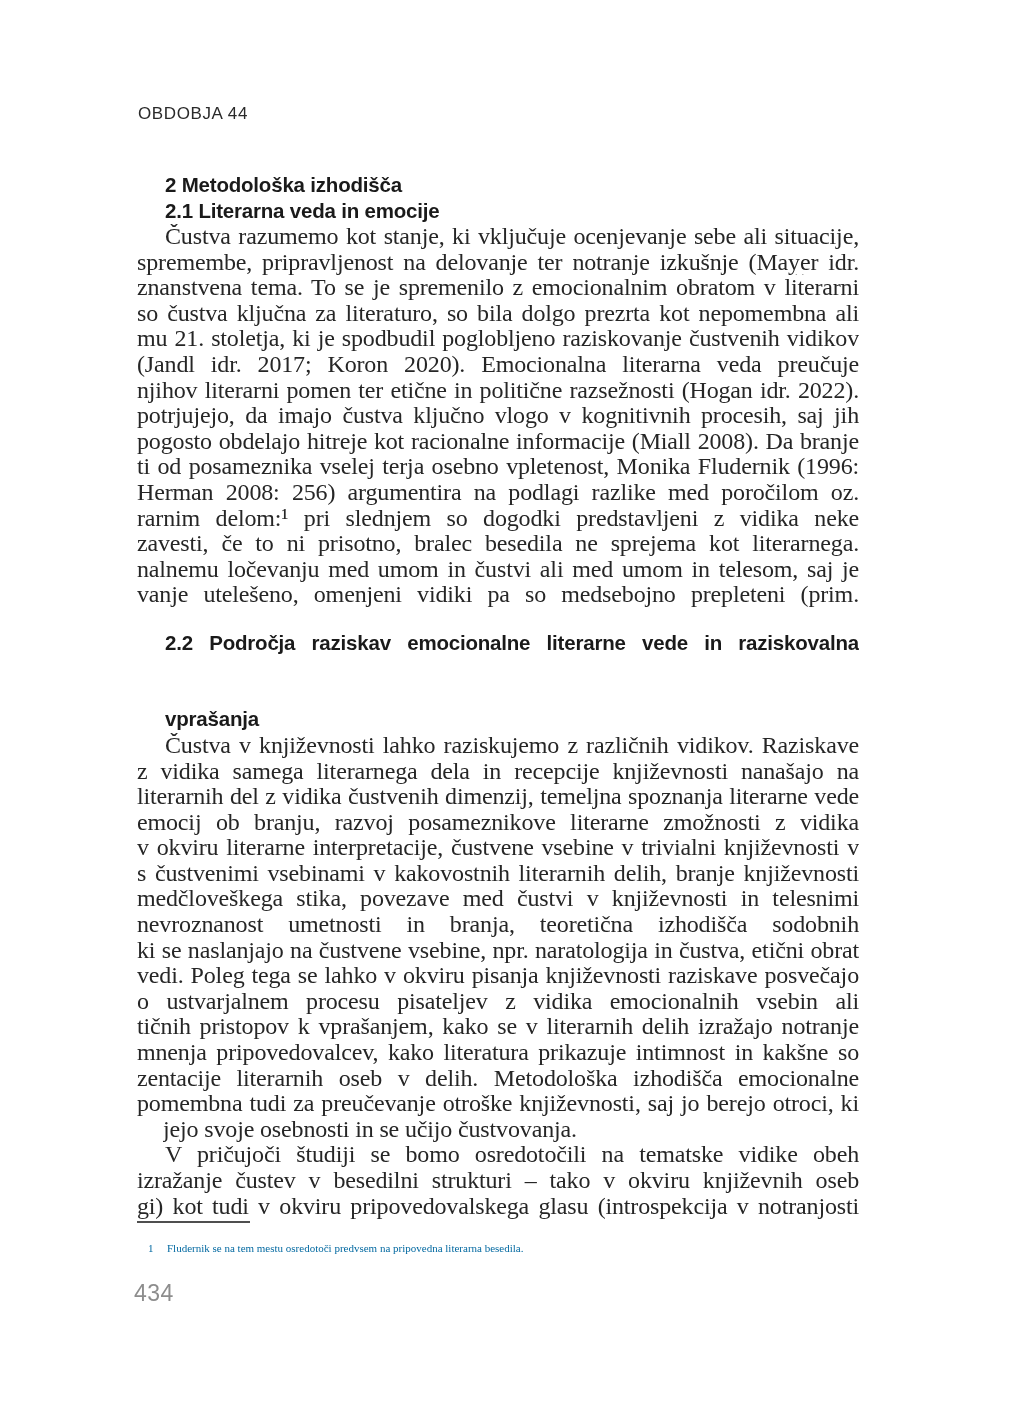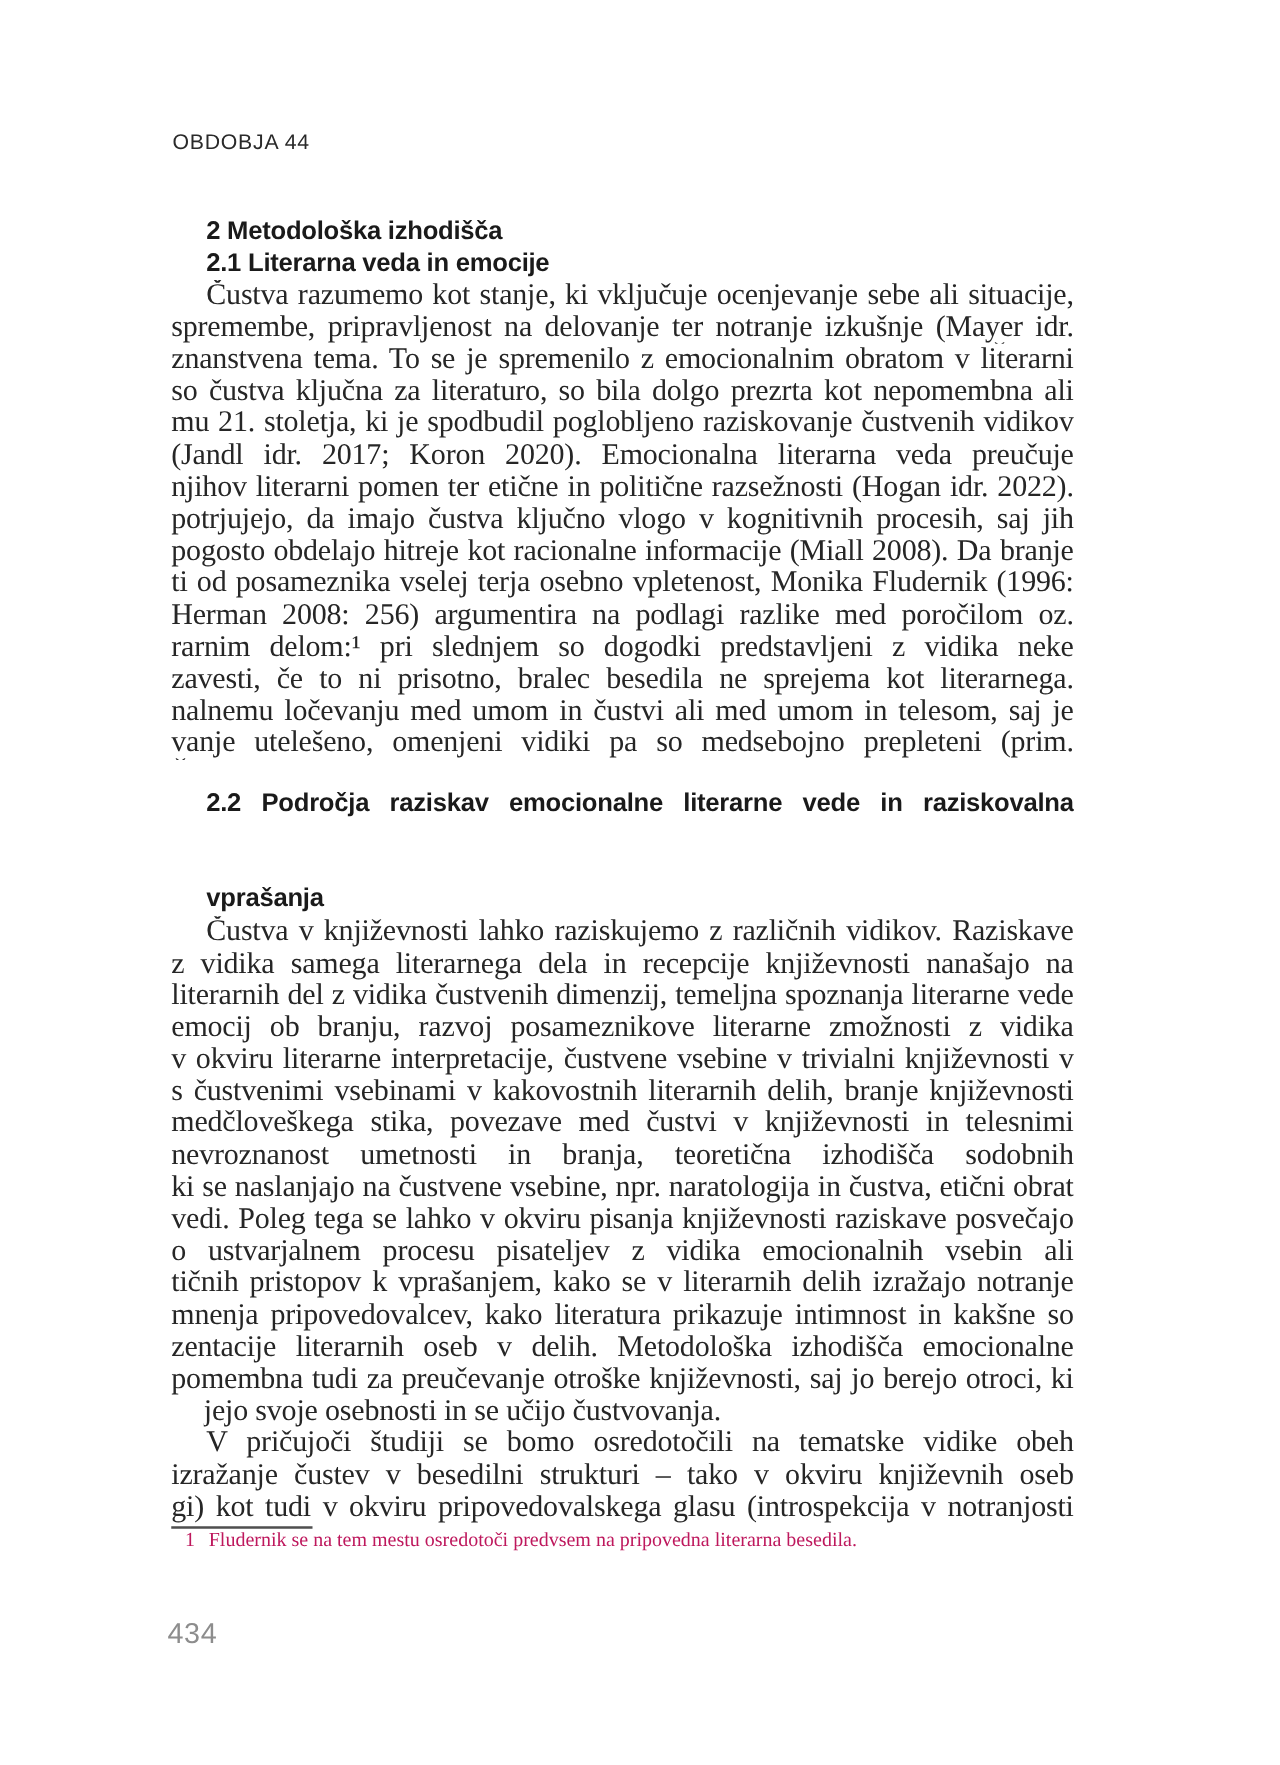--- a/index.html
+++ b/index.html
@@ -39,28 +39,28 @@
     letter-spacing: -0.15px;
     text-align: justify; text-align-last: justify;
     overflow: hidden;
   }
   .line.left { text-align-last: left; margin-left: 26px; }
   .line.first { text-indent: 28px; }
   .footnote-rule {
     margin-top: 2px; width: 113px; height: 2px; background: #4f4f4f;
   }
   .footnote {
-    margin-top: 0; padding-left: 11px;
-    font-size: 16px; line-height: 20px; color: #be185d;
+    margin-top: 15px; padding-left: 11px;
+    font-size: 11px; line-height: 20px; color: #0369a1;
   }
   .fn-num { display: inline-block; width: 19px; }
   .page-number {
     position: absolute; left: 134px; top: 1280px;
     font-family: "Liberation Sans", sans-serif;
-    font-size: 23px; color: #8d8d8d; letter-spacing: 0.5px; margin-top: 13px;
+    font-size: 23px; color: #8d8d8d; letter-spacing: 0.5px;
   }
 </style>
 </head>
 <body>
 
 <div>
 
   <div class="running-header">OBDOBJA 44</div>
 
   <div class="content">

